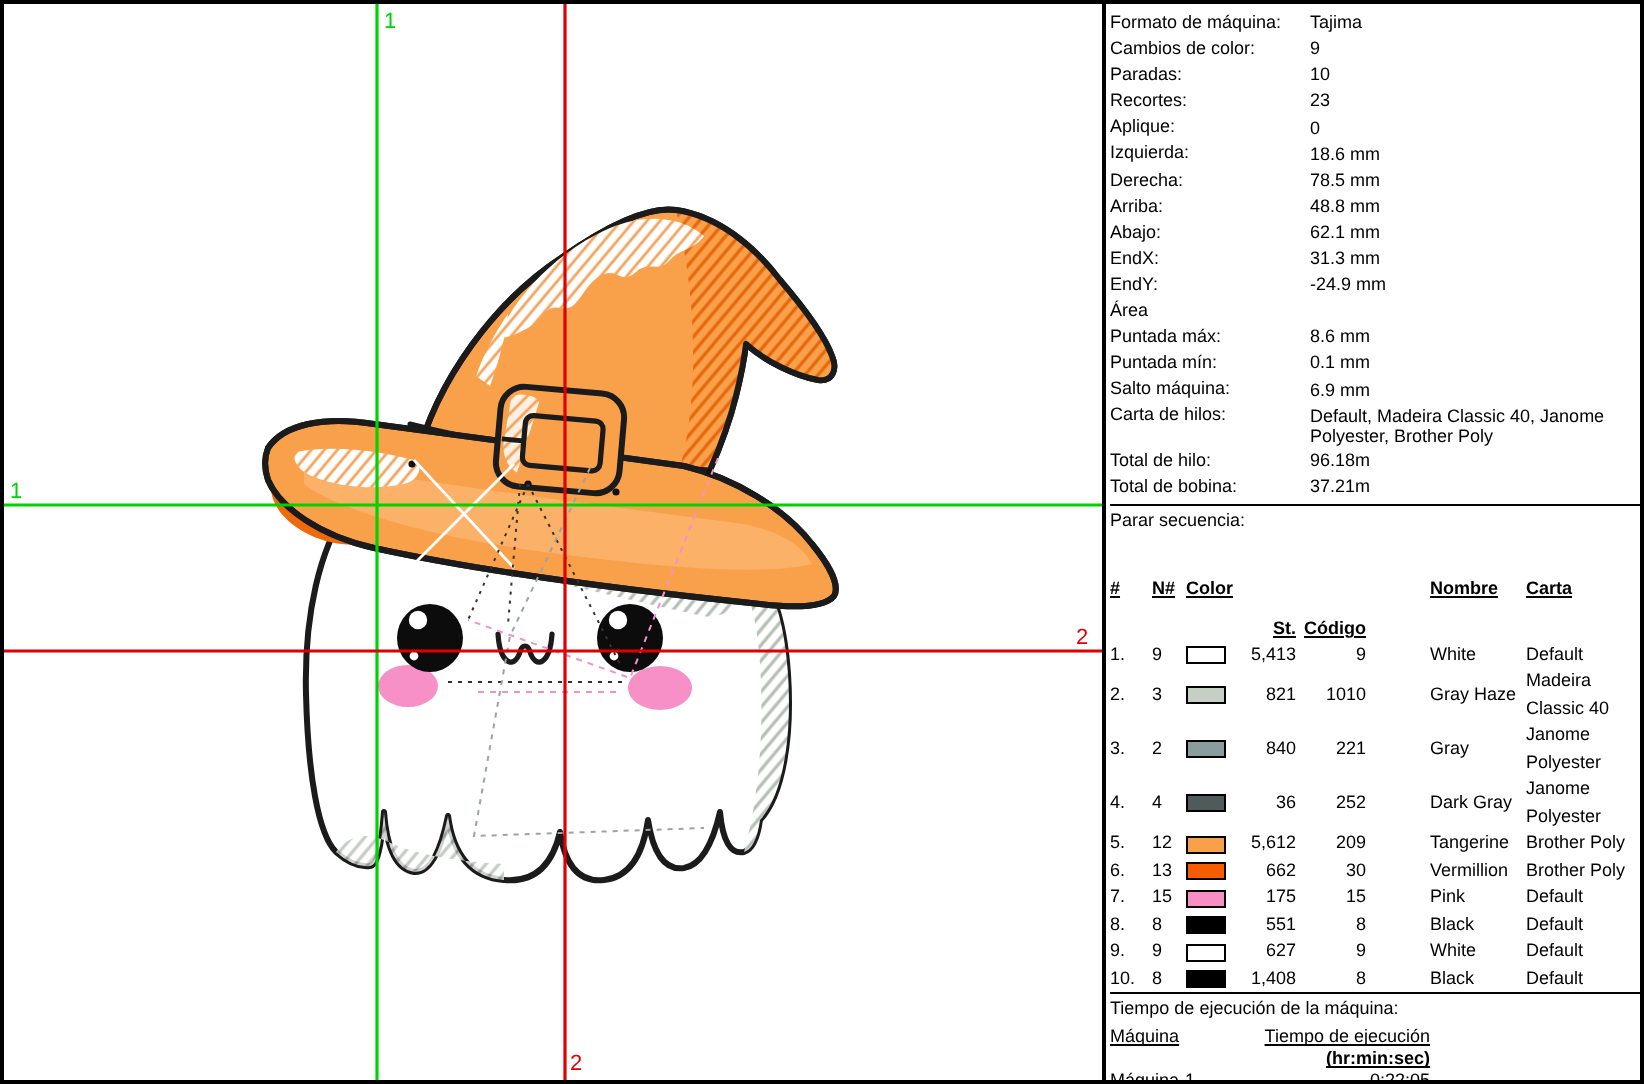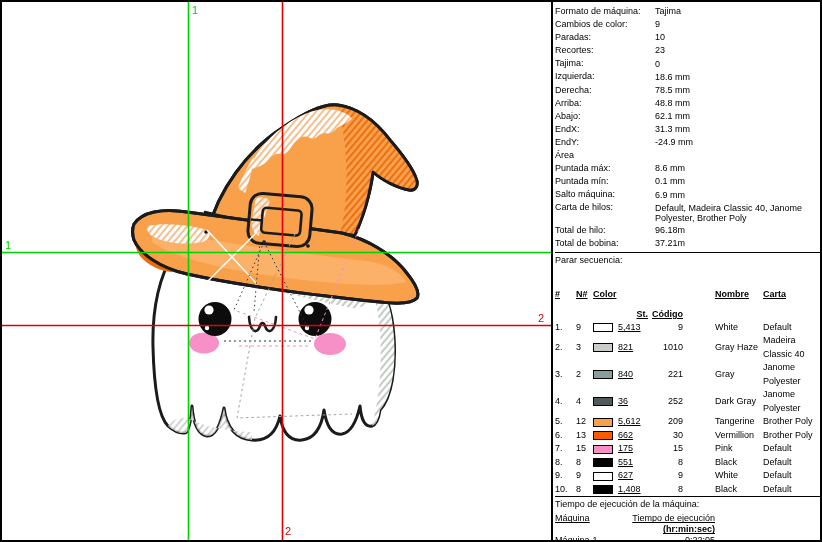--- a/index.html
+++ b/index.html
@@ -22,21 +22,21 @@
   .info-list{padding:3px 0 2px 0;}
   .info-row{display:flex;line-height:13.1px;}
   .info-row .lbl{flex:0 0 100px;}
   .info-row .val{flex:1;line-height:10.6px;padding-top:1.2px;}
   
   .sect-title{line-height:13px;padding-top:1px;}
   .trow,.thead{display:flex;line-height:13.5px;align-items:center;}
   .thead{font-weight:bold;line-height:14px;}
   .thead span{text-decoration:underline;}
   .c1{flex:0 0 21px;} .c2{flex:0 0 17px;} .c3{flex:0 0 25px;}
-  .c4{flex:0 0 30px;text-decoration:underline;} .c5{flex:0 0 35px;text-align:right;}
+  .c4{flex:0 0 30px;text-align:right;} .c5{flex:0 0 35px;text-align:right;}
   .c6{flex:0 0 52px;padding-left:4px;margin-left:28px;} .c7{flex:1;padding-left:0;}
   .thead .c4,.thead .c5{text-align:right;margin-top:40px;}
   .swatch{display:inline-block;width:20px;height:9px;border:1px solid #000;vertical-align:middle;}
   
   .mhead{display:flex;font-weight:normal;line-height:11px;padding-top:2px;}
   .mhead .mc1,.mhead .mc2 u{text-decoration:underline;}
   .mc1{flex:0 0 58px;} .mc2{flex:0 0 102px;text-align:right;}
   .mhead2{display:flex;font-weight:bold;line-height:10px;}
   .mrow{display:flex;line-height:13px;padding-bottom:1px;}
   .machine-section .sect-title{line-height:13px;}
@@ -180,21 +180,21 @@
         </div>
         <div class="info-row">
           <span class="lbl">Paradas:</span>
           <span class="val">10</span>
         </div>
         <div class="info-row">
           <span class="lbl">Recortes:</span>
           <span class="val">23</span>
         </div>
         <div class="info-row">
-          <span class="lbl">Tajima:</span>
+          <span class="lbl">Aplique:</span>
           <span class="val">0</span>
         </div>
         <div class="info-row">
           <span class="lbl">Izquierda:</span>
           <span class="val">18.6 mm</span>
         </div>
         <div class="info-row">
           <span class="lbl">Derecha:</span>
           <span class="val">78.5 mm</span>
         </div>

